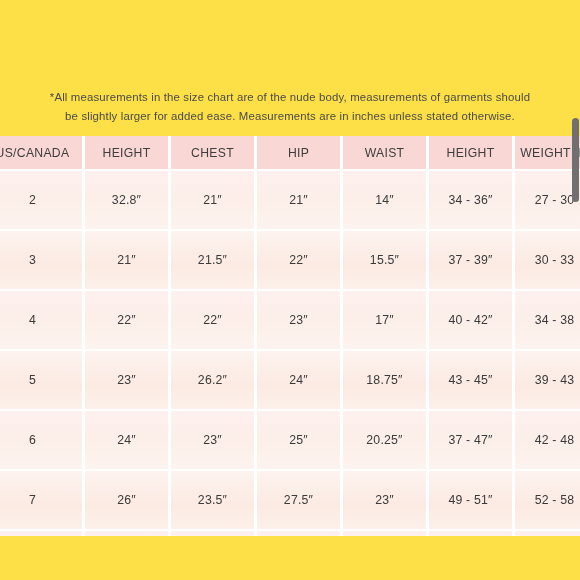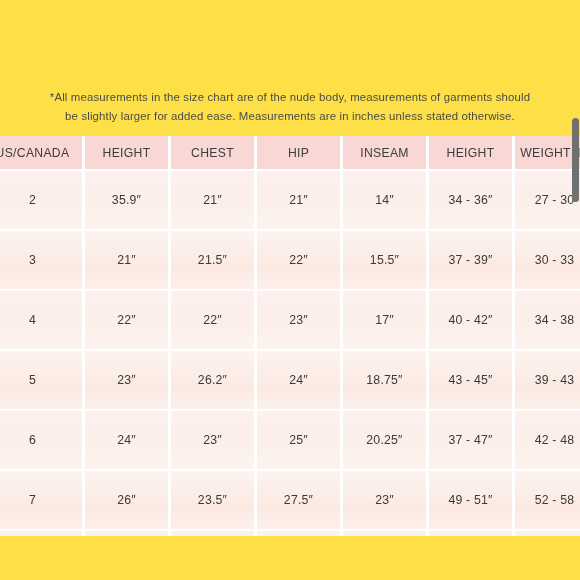--- a/index.html
+++ b/index.html
@@ -137,29 +137,29 @@
         <col class="c-inseam">
         <col class="c-height">
         <col class="c-weight">
       </colgroup>
       <thead>
         <tr>
           <th>US/CANADA</th>
           <th>HEIGHT</th>
           <th>CHEST</th>
           <th>HIP</th>
-          <th>INSEAM</th>
+          <th>WAIST</th>
           <th>HEIGHT</th>
           <th>WEIGHT (lb</th>
         </tr>
       </thead>
       <tbody>
         <tr class="row-a">
           <td>2</td>
-          <td>35.9″</td>
+          <td>32.8″</td>
           <td>21″</td>
           <td>21″</td>
           <td>14″</td>
           <td>34 - 36″</td>
           <td>27 - 30</td>
         </tr>
         <tr class="row-b">
           <td>3</td>
           <td>21″</td>
           <td>21.5″</td>

